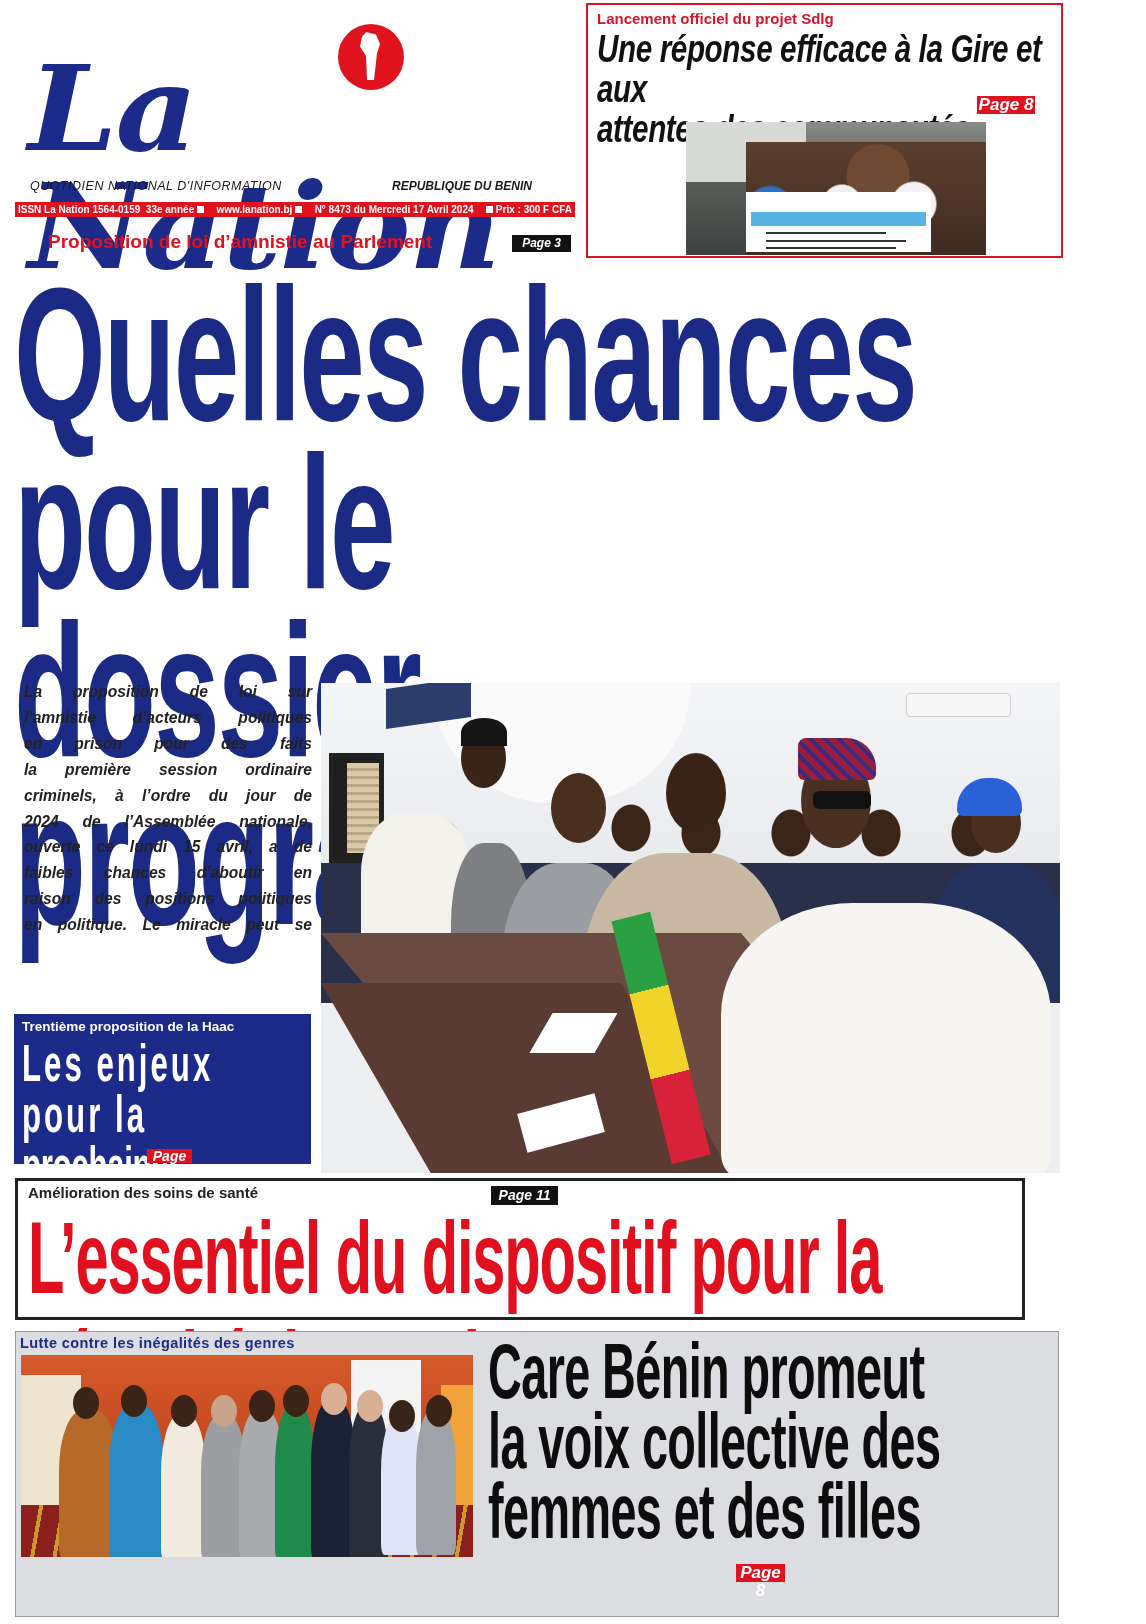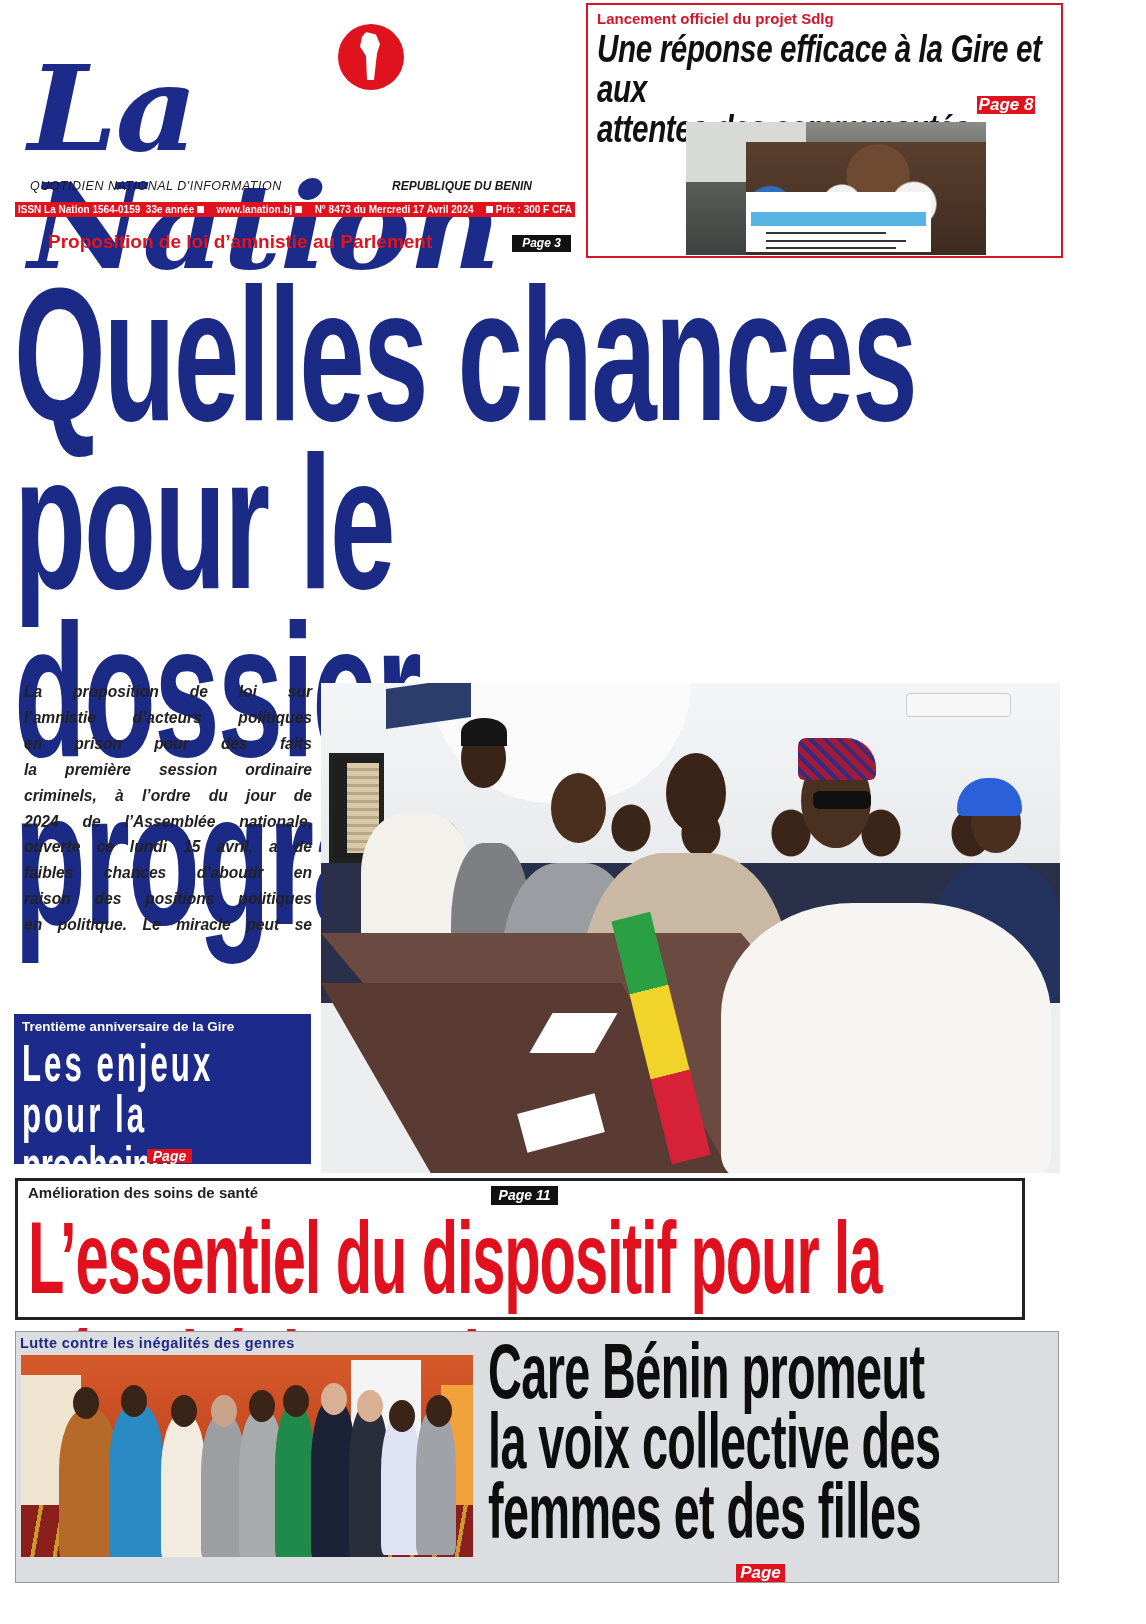--- a/index.html
+++ b/index.html
@@ -169,21 +169,21 @@
   .health-box .page-tag { position: absolute; left: 473px; top: 5px; width: 67px; height: 19px; font-size: 14px; line-height: 19px; }
   .health-box .headline {
     position: absolute; left: 10px; top: 22px; width: 1700px;
     font-family: "Liberation Sans Narrow", "Liberation Sans", sans-serif;
     font-size: 102px; line-height: 110px; font-weight: bold; color: #e0101e;
     transform: scaleX(0.585); transform-origin: left top; letter-spacing: -2px;
   }
 
   
   .gender-box {
-    left: 15px; top: 1331px; width: 1044px; height: 252px;
+    left: 15px; top: 1331px; width: 1044px; height: 286px;
     background: #dcdde0; border: 1px solid #9a9a9a;
   }
   .gender-box .kicker { position: absolute; left: 4px; top: 3px; font-size: 14.5px; font-weight: bold; color: #1c2a8a; letter-spacing: 0.4px; }
   .gender-box .photo {
     position: absolute; left: 5px; top: 23px; width: 452px; height: 202px; overflow: hidden;
     background: linear-gradient(180deg, #d55a2a 0%, #c74a22 40%, #8a1f1c 70%, #7a1a18 100%);
   }
   .gp-floor { position: absolute; left: 0; top: 150px; width: 100%; height: 60px; background: repeating-linear-gradient(100deg, #8a1f1c 0 18px, #c99a2a 18px 22px); }
   .gp-map { position: absolute; left: 0; top: 20px; width: 60px; height: 160px; background: #efe4cf; }
   .gp-poster { position: absolute; left: 330px; top: 5px; width: 70px; height: 100px; background: #f4f4f4; }
@@ -279,21 +279,21 @@
   <div class="mp-head h4"></div>
   <div class="mp-hat-red"></div>
   <div class="mp-glasses"></div>
   <div class="mp-head h5"></div>
   <div class="mp-hat-blue"></div>
   <div class="mp-paper"></div>
   <div class="mp-paper2"></div>
 </div>
 
 <div class="abs haac-box">
-  <div class="kicker">Trentième anniversaire de la Gire</div>
+  <div class="kicker">Trentième proposition de la Haac</div>
   <div class="headline">
     <div style="letter-spacing:5px;">Les enjeux pour la</div>
     <div>prochaine mandature</div>
   </div>
   <div class="page-tag page-tag-red">Page 13</div>
 </div>
 
 <div class="abs health-box">
   <div class="kicker">Amélioration des soins de santé</div>
   <div class="page-tag page-tag-black">Page 11</div>

